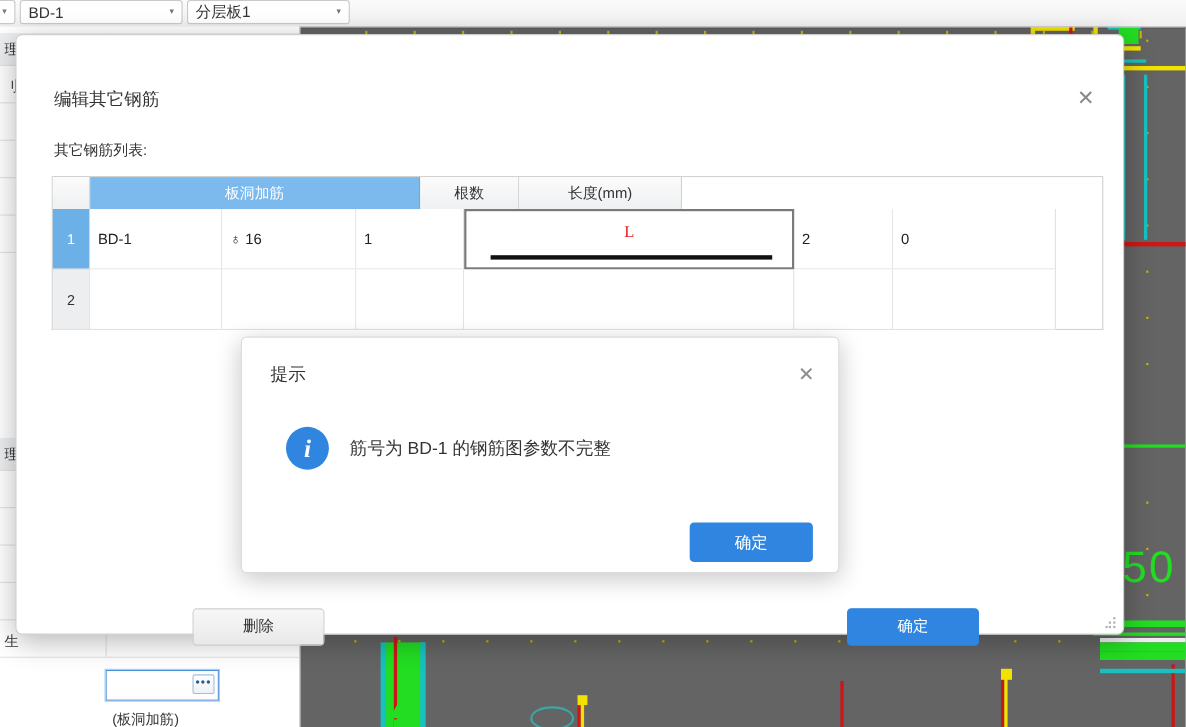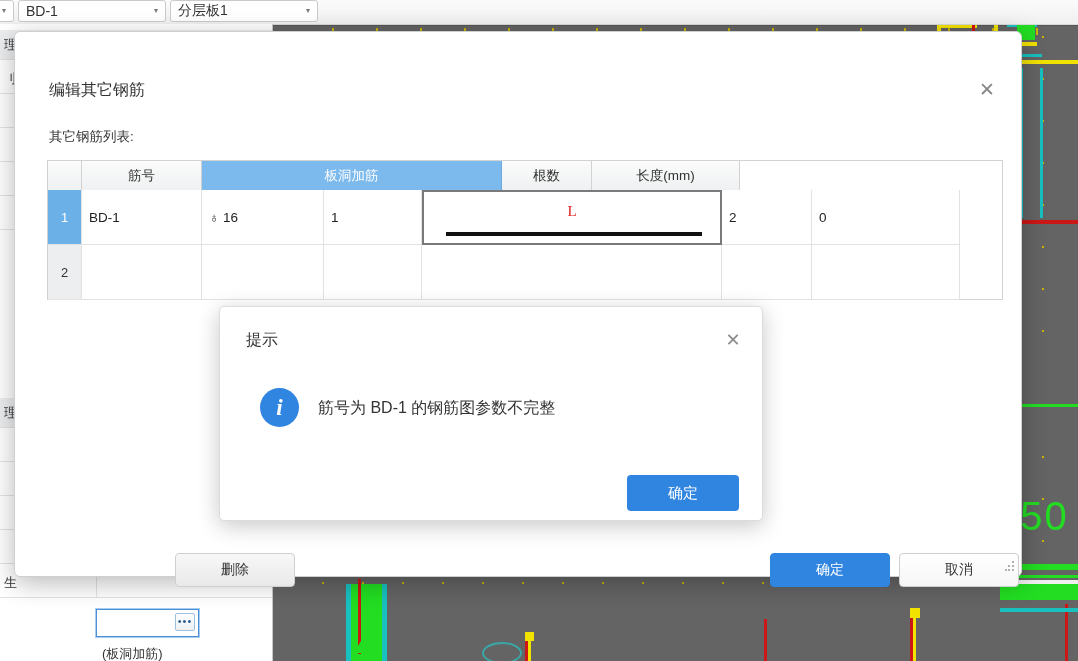--- a/index.html
+++ b/index.html
@@ -521,21 +521,20 @@
 </div>
 
 <div id="dlg">
   <div id="dlg-title">编辑其它钢筋</div>
   <div id="dlg-close">✕</div>
   <div id="dlg-sub">其它钢筋列表:</div>
 
   <div id="tbl">
     <div id="thead">
         <div class="th" style="width: 34px;"></div>
-        <div class="th" style="width: 120px;">筋号</div>
         <div class="th sel" style="width: 300px;">板洞加筋</div>
         <div class="th" style="width: 90px;">根数</div>
         <div class="th" style="width: 148px;">长度(mm)</div>
       </div>
     <div id="tbody">
         <div class="tr sel" style="top: 30px; height: 55px;">
           <div class="td idx" style="width: 34px;">1</div>
           <div class="td" style="width: 120px;">BD-1</div>
           <div class="td" style="width: 122px;">♁ 16</div>
           <div class="td" style="width: 98px;">1</div>
@@ -553,21 +552,20 @@
           <div class="td" style="width: 98px;"></div>
           <div class="td shape-cell" style="width: 300px;"></div>
           <div class="td" style="width: 90px;"></div>
           <div class="td" style="width: 148px;"></div>
         </div>
       </div>
   </div>
 
   <div class="fbtn light alt" id="btn-delete">删除</div>
   <div class="fbtn primary" id="btn-ok">确定</div>
-  <div class="fbtn light" id="btn-cancel">取消</div>
   <div id="dlg-grip">
       <i style="left: 7px; top: 0px;"></i>
       <i style="left: 3px; top: 4px;"></i>
       <i style="left: 7px; top: 4px;"></i>
       <i style="left: 0px; top: 8px;"></i>
       <i style="left: 3px; top: 8px;"></i>
       <i style="left: 7px; top: 8px;"></i>
     </div>
 </div>
 

